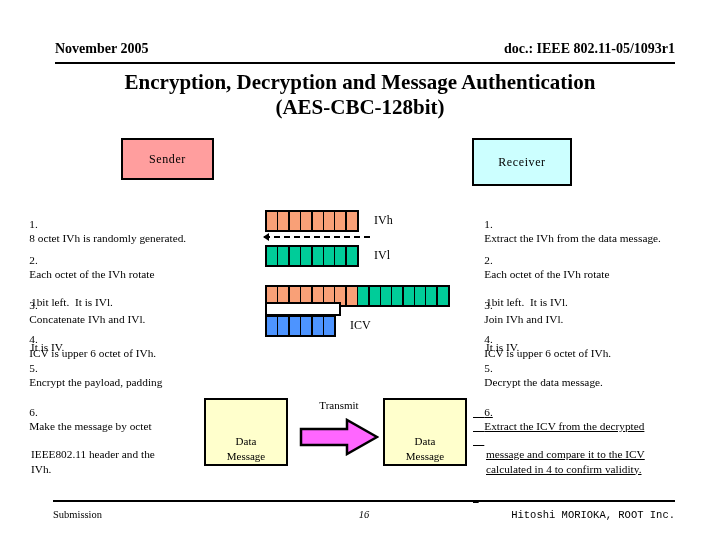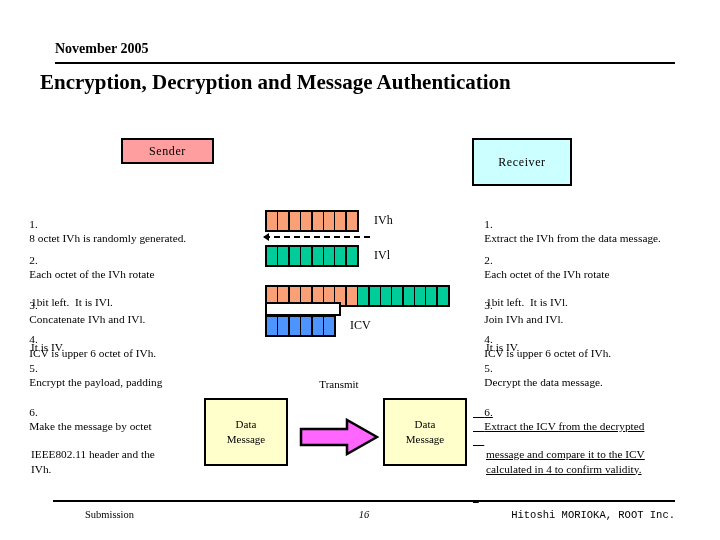--- a/index.html
+++ b/index.html
@@ -48,20 +48,21 @@
     top: 21px;
     border-bottom: 2px solid #000;
   }
 
   
   .title-block {
     position: absolute;
     left: 40px;
     top: 70px;
     width: 640px;
+    text-align: center;
     line-height: 1.18;
   }
   .title-line {
     font-size: 21px;
     font-weight: bold;
     white-space: nowrap;
   }
 
   
   .role-box {
@@ -72,21 +73,21 @@
     font-size: 12px;
     display: flex;
     align-items: center;
     justify-content: center;
     letter-spacing: 0.6px;
   }
   .role-sender {
     left: 121px;
     top: 138px;
     width: 93px;
-    height: 26px;
+    height: 42px;
     background: #ff9e9e;
   }
   .role-receiver {
     left: 472px;
     top: 138px;
     width: 100px;
     height: 48px;
     background: #ccffff;
   }
 
@@ -173,32 +174,32 @@
   .msg-box {
     position: absolute;
     width: 84px;
     height: 68px;
     border: 2px solid #000;
     box-sizing: border-box;
     background: #ffffcc;
     display: flex;
     flex-direction: column;
     align-items: center;
-    justify-content: center;
+    justify-content: flex-end;
     font-size: 11px;
     line-height: 1.35;
     text-align: center;
   }
   .msg-left  { left: 204px; top: 398px; }
   .msg-right { left: 383px; top: 398px; }
 
   .transmit-label {
     position: absolute;
     left: 302px;
-    top: 378px;
+    top: 399px;
     width: 74px;
     text-align: center;
     font-size: 11px;
   }
   .transmit-arrow {
     position: absolute;
     left: 299px;
     top: 418px;
     width: 80px;
     height: 38px;
@@ -217,21 +218,20 @@
     left: 0;
     right: 0;
     top: 0;
     border-bottom: 2px solid #000;
   }
   .slide-footer .ftr-left {
     position: absolute;
     left: 0;
     top: 9px;
     font-size: 10.5px;
-    margin-left: 32px;
   }
   .slide-footer .ftr-center {
     position: absolute;
     left: 0;
     right: 0;
     top: 9px;
     text-align: center;
     font-size: 10.5px;
     font-style: italic;
   }
@@ -241,25 +241,27 @@
     top: 9px;
     font-size: 10.5px;
     font-family: Liberation Mono, monospace;
   }
 </style>
 </head>
 <body>
 
 <div class="slide-header">
   <div class="hdr-left">November 2005</div>
+  <div class="hdr-right">doc.: IEEE 802.11-05/1093r1</div>
   <div class="hdr-rule"></div>
 </div>
 
 <div class="title-block">
   <div class="title-line">Encryption, Decryption and Message Authentication</div>
+  <div class="title-line">(AES-CBC-128bit)</div>
 </div>
 
 <div class="role-box role-sender">
   <span>Sender</span>
 </div>
 <div class="role-box role-receiver">
   <span>Receiver</span>
 </div>
 
 <div class="steps steps-left">

